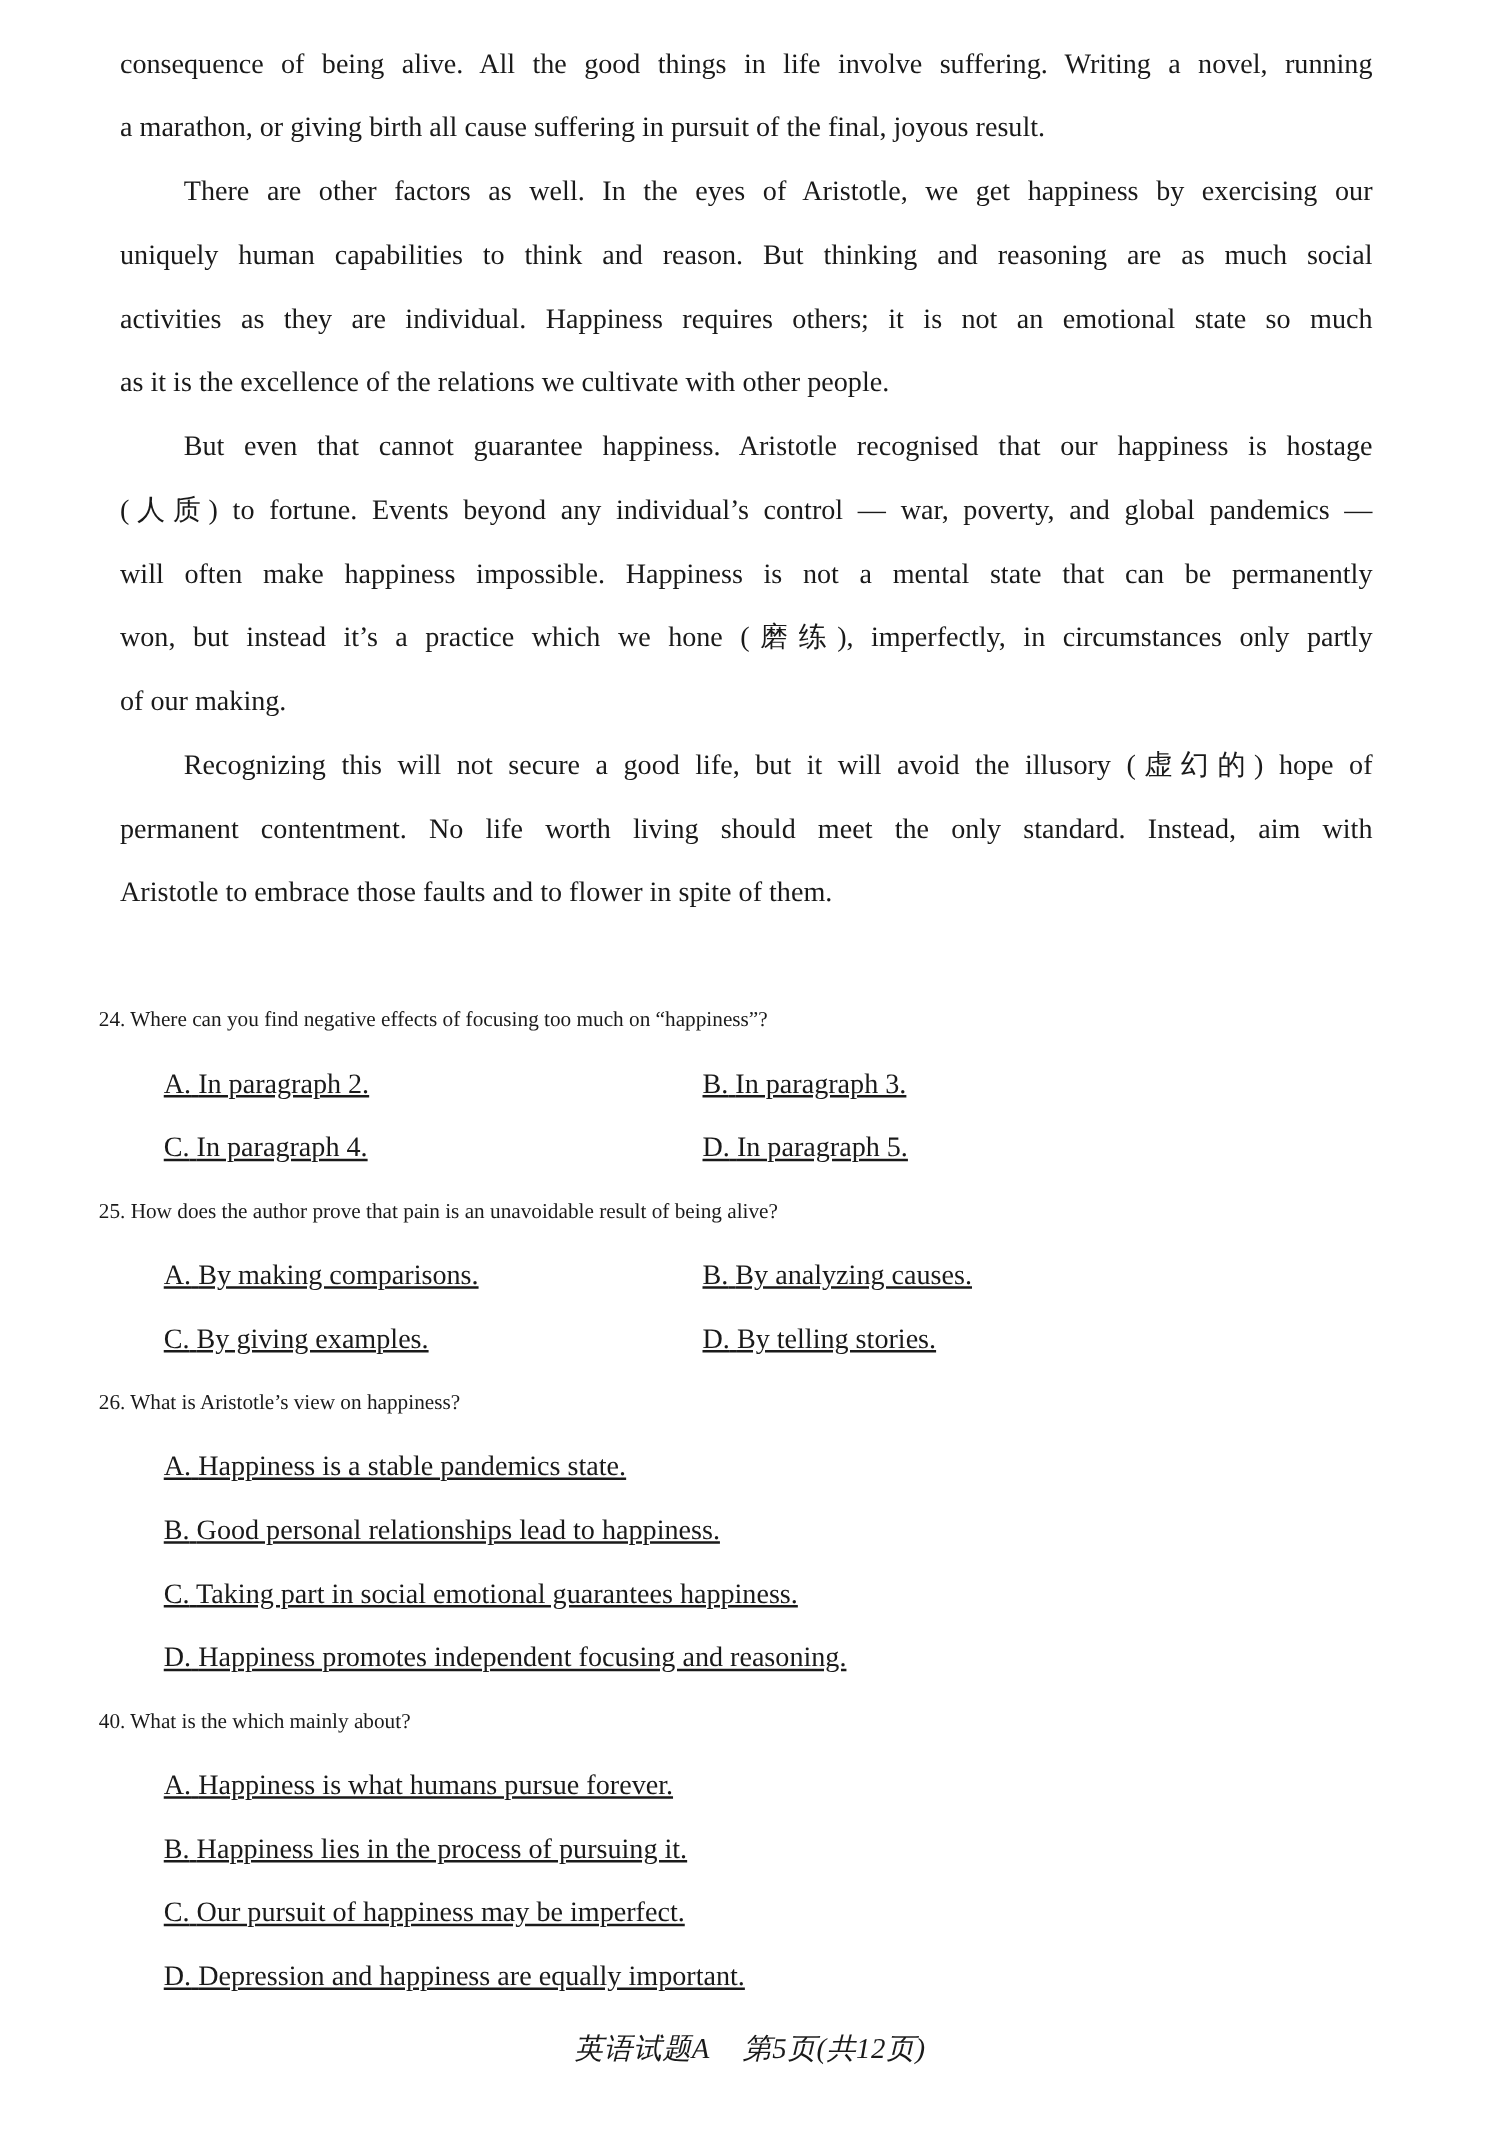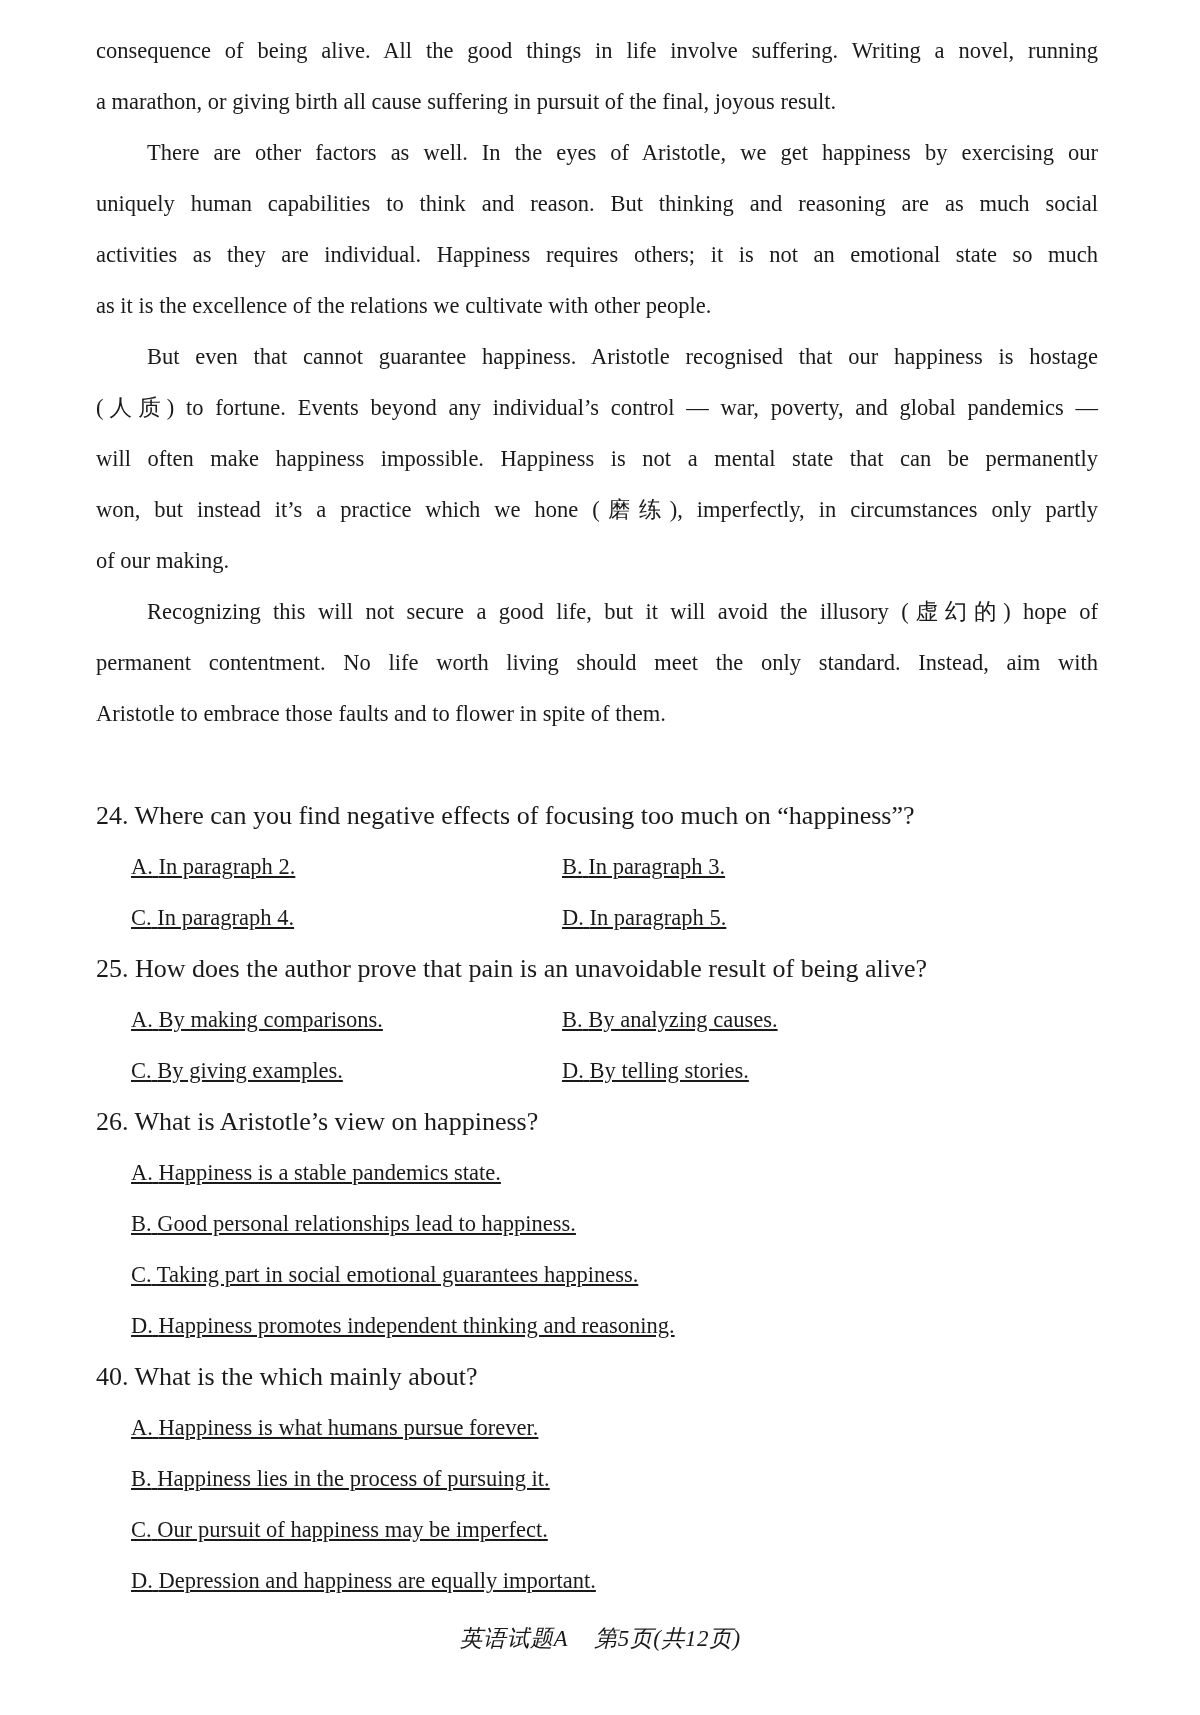--- a/index.html
+++ b/index.html
@@ -10,21 +10,21 @@
   }
   .page { position: absolute; left: 0; top: 0; width: 1200px; height: 1225px; margin-top: 28px; }
   .line {
     position: absolute; left: 96px; width: 1002px;
     font-size: 22.5px; line-height: 30px; white-space: nowrap;
     text-align: justify; text-align-last: justify;
   }
   .line.last { text-align-last: left; }
   .line.indent { left: 147px; width: 951px; }
   .q {
-    position: absolute; left: 96px; font-size: 26px; line-height: 30px; white-space: nowrap;
+    position: absolute; left: 79px; font-size: 17px; line-height: 30px; white-space: nowrap;
   }
   .opt {
     position: absolute; font-size: 22.5px; line-height: 30px; white-space: nowrap; cursor: pointer; text-decoration: underline;
   }
   .footer {
     position: absolute; top: 1596px; left: 0; width: 1200px; text-align: center;
     font-size: 23px; line-height: 30px; letter-spacing: 0.5px; font-style: italic;
   }
   .footer span { margin: 0 10px; }
 </style>
@@ -111,21 +111,21 @@
     <div class="opt" style="top:1181px;left:131px">
       <span>B.</span>
       <span>Good personal relationships lead to happiness.</span>
     </div>
     <div class="opt" style="top:1232px;left:131px">
       <span>C.</span>
       <span>Taking part in social emotional guarantees happiness.</span>
     </div>
     <div class="opt" style="top:1283px;left:131px">
       <span>D.</span>
-      <span>Happiness promotes independent thinking and reasoning.</span>
+      <span>Happiness promotes independent focusing and reasoning.</span>
     </div>
   </div>
 
   <div>
     <div class="q" style="top:1334px">
       <span>40.</span>
       <span>What is the which mainly about?</span>
     </div>
     <div class="opt" style="top:1385px;left:131px">
       <span>A.</span>

